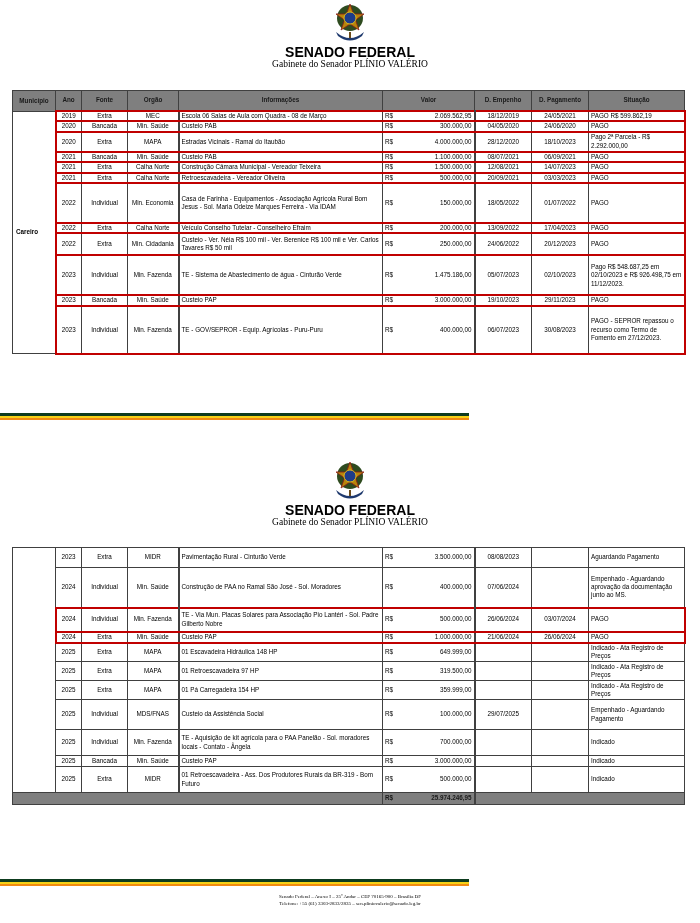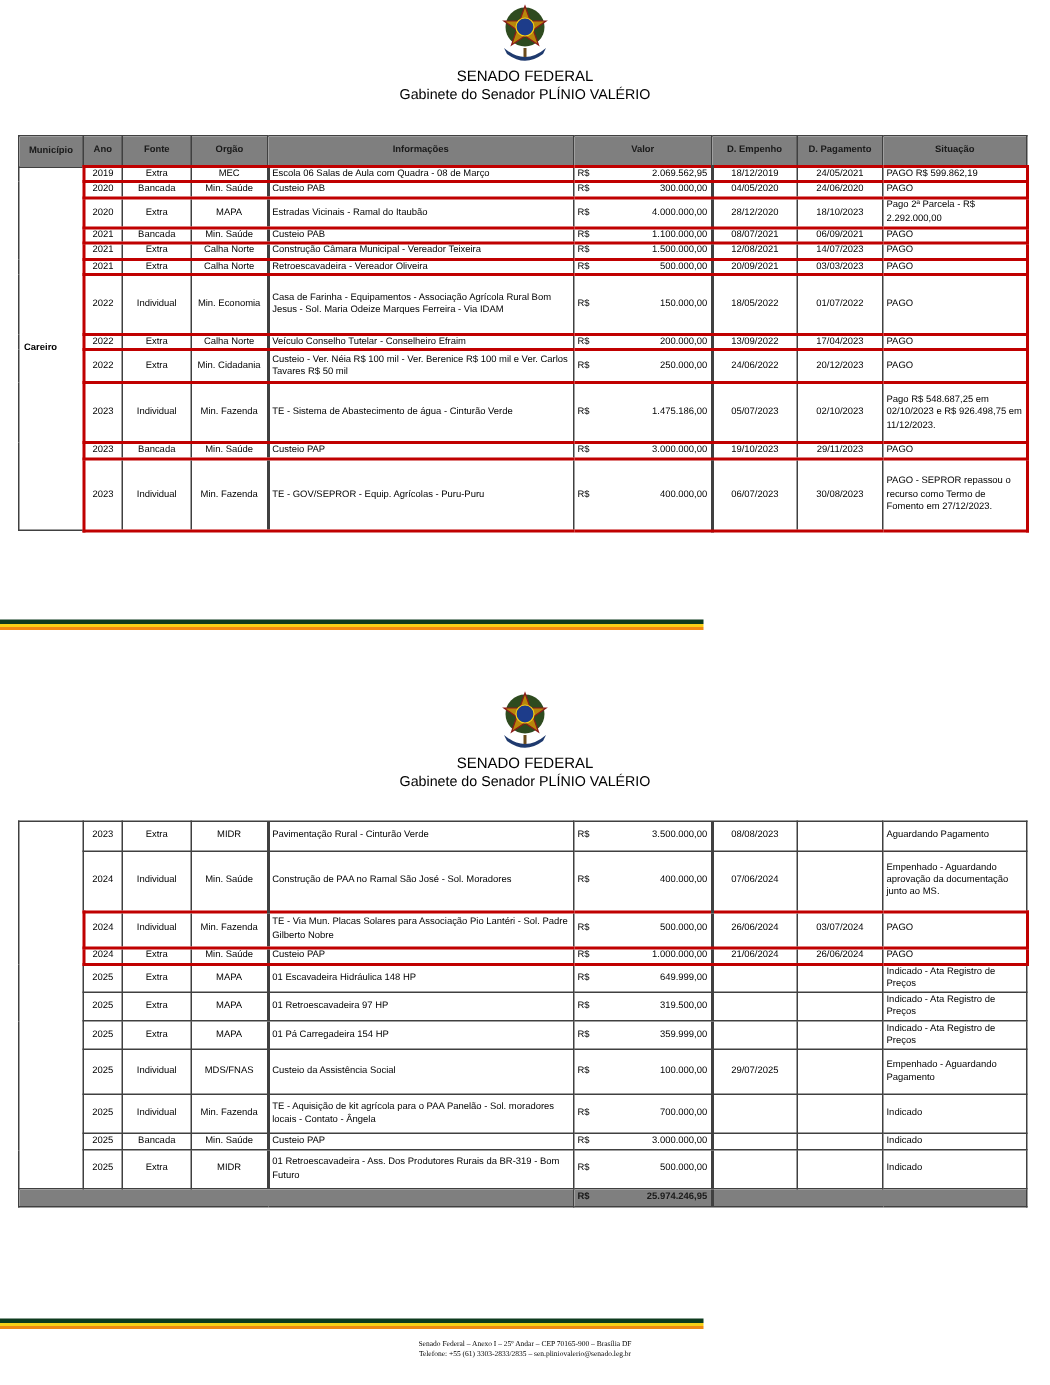--- a/index.html
+++ b/index.html
@@ -1,22 +1,22 @@
 <!DOCTYPE html>
 <html><head>
 <meta charset="utf-8">
 <style>
   html, body { margin: 0; padding: 0; background: #ffffff; }
   body { width: 700px; height: 923px; position: relative; overflow: hidden;
          font-family: "Liberation Sans", sans-serif; color: #000; }
 
   .page-header { position: absolute; left: 0; width: 700px; text-align: center; }
   .page-header .coat { width: 36px; height: 38px; margin: 0 auto; position: relative; }
-  .page-header .title { font-family: "Liberation Sans", sans-serif; font-size: 10px; font-weight: normal; letter-spacing: 0; margin-top: 6px; line-height: 12px; }
-  .page-header .subtitle { font-family: Liberation Sans, sans-serif; font-size: 9.5px; line-height: 12px; }
+  .page-header .title { font-family: "Liberation Sans", sans-serif; font-size: 14px; font-weight: bold; letter-spacing: 0; margin-top: 6px; line-height: 12px; }
+  .page-header .subtitle { font-family: Liberation Serif, serif; font-size: 9.5px; line-height: 12px; }
 
   .stripe { position: absolute; left: 0; width: 469px; height: 7px; }
   .stripe .g { height: 3px; background: #0d3b1e; }
   .stripe .y { height: 2px; background: #f7d116; }
   .stripe .o { height: 2px; background: #f08a12; }
 
   table.grid { position: absolute; left: 12px; width: 672px; border-collapse: collapse; table-layout: fixed;
                font-family: "Liberation Sans", sans-serif; font-size: 6.3px; line-height: 8.4px; }
   table.grid td, table.grid th { border: 1px solid #404040; padding: 0 2px; vertical-align: middle; overflow: hidden; }
   table.grid th { background: #7f7f7f; color: #1a1a1a; font-weight: bold; height: 19px; text-align: center; border-color: #404040; }

